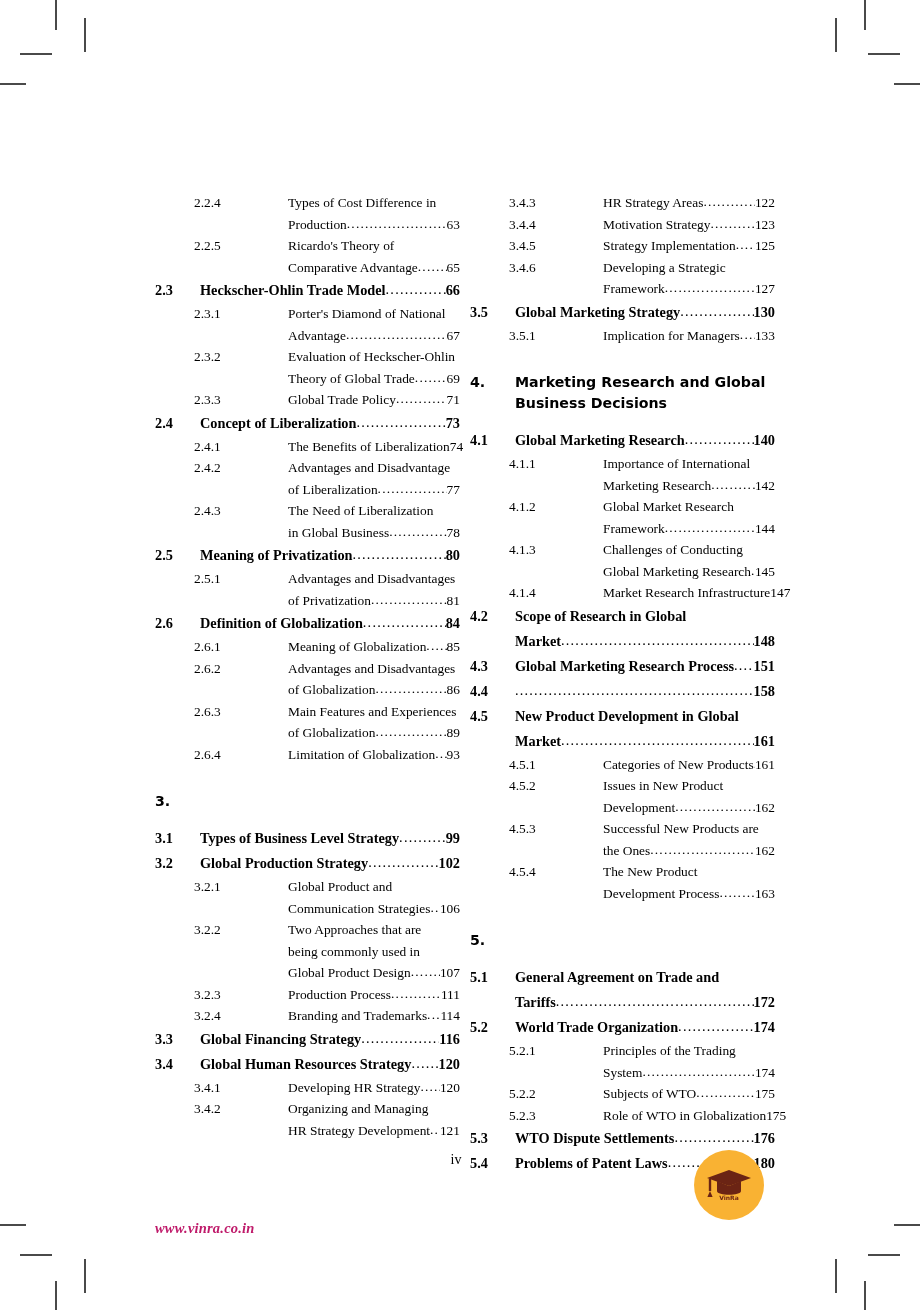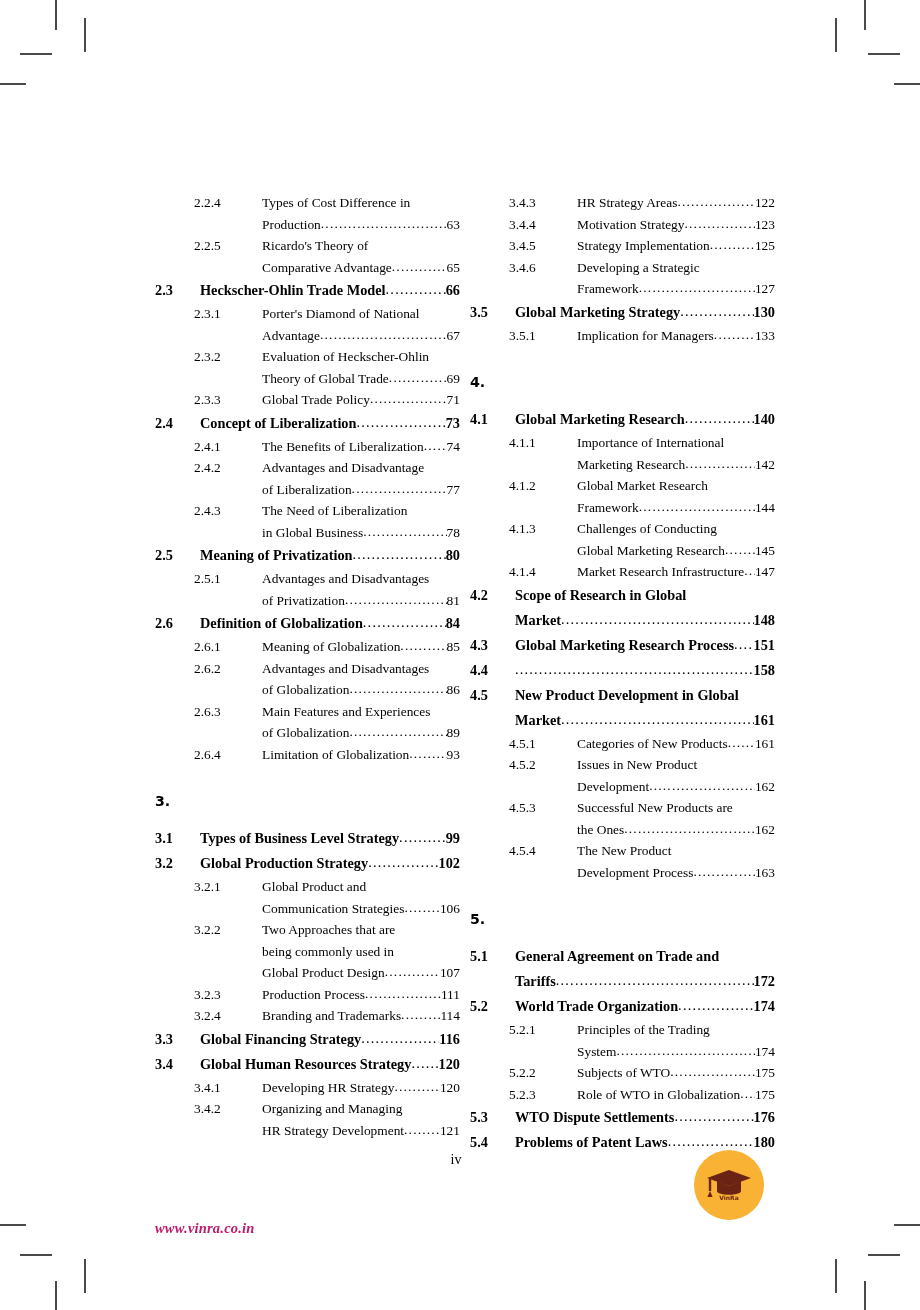--- a/index.html
+++ b/index.html
@@ -39,23 +39,24 @@
   }
   .lvl1 .num{width:45px;flex:0 0 45px;}
   .lvl1 .body{flex:1 1 auto;min-width:0;}
 
   
   .lvl2{
     font-weight:normal;
     font-size:13.4px;
     line-height:21.5px;
     margin-top:6px;
+    gap:45px;
   }
   .lvl2 .num{width:49px;flex:0 0 49px;padding-left:39px;box-sizing:content-box;}
-  .lvl2 .body{flex:1 1 auto;min-width:0;margin-left:19px;}
+  .lvl2 .body{flex:1 1 auto;min-width:0;}
 
   
   .chap{
     display:flex;
     font-family:"DejaVu Sans", sans-serif;
     font-weight:bold;
     font-size:14.2px;
     line-height:21px;
     margin-top:26px;
     margin-bottom:14px;
@@ -481,20 +482,21 @@
           <span class="body">
             <span class="ln">
               <span class="txt">Implication for Managers</span> 
               <span class="dots">........................................................................................................................</span>
               <span class="num-right">133</span>
             </span>
           </span>
         </div>
         <div class="chap">
           <span class="num">4.</span>
+          <span class="ttl">Marketing Research and Global Business Decisions</span>
         </div>
         <div class="row lvl1">
           <span class="num">4.1</span>
           <span class="body">
             <span class="ln">
               <span class="txt">Global Marketing Research</span> 
               <span class="dots">........................................................................................................................</span>
               <span class="num-right">140</span>
             </span>
           </span>

